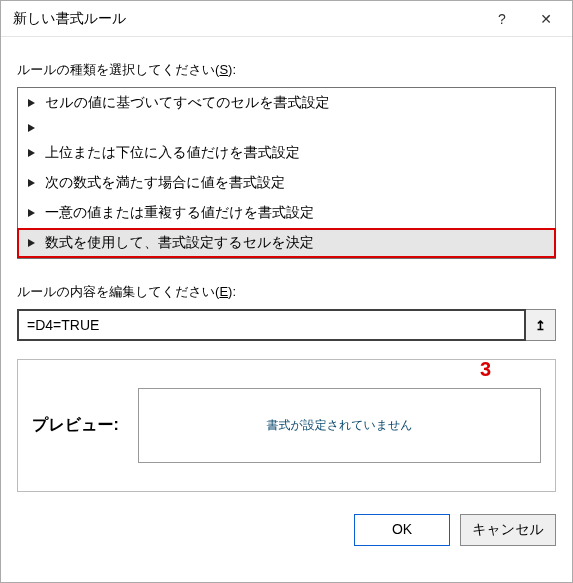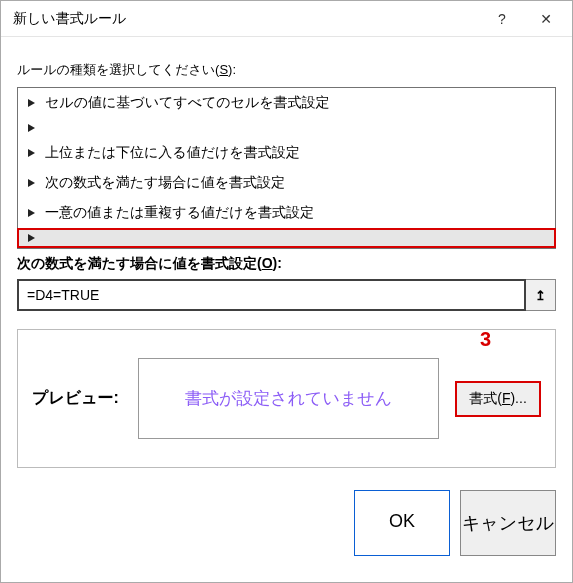--- a/index.html
+++ b/index.html
@@ -112,45 +112,45 @@
     align-items: center;
     gap: 16px;
     margin-bottom: 22px;
     position: relative;
   }
   .preview-label { font-size: 16px; font-weight: bold; width: 90px; flex-shrink:0;}
   .preview-box {
     flex: 1;
     border: 1px solid #999;
     padding: 28px 10px;
-    font-size: 17px;
+    font-size: 12px;
     text-align: center;
-    color: #8b5cf6;
+    color: #0c4a6e;
     background: #fff;
   }
   .format-btn {
     border: 2px solid #d80000;
     background: #efefef;
     padding: 7px 10px;
     font-size: 14px;
     cursor: pointer;
     min-width: 86px;
     text-align: center;
   }
 
   .footer {
     display: flex;
     justify-content: flex-end;
     gap: 10px;
     padding: 0 16px 14px 16px;
   }
   .dlg-btn {
     min-width: 96px;
-    padding: 20px 0;
-    font-size: 18px;
+    padding: 6px 0;
+    font-size: 14px;
     text-align: center;
     border: 1px solid #888;
     background: #efefef;
     cursor: pointer;
   }
   .dlg-btn.primary { border: 1.5px solid #0a5fd4; background: #fff; }
 
   .rel { position: relative; }
 </style>
 </head>
@@ -187,42 +187,40 @@
     <div class="rule-item">
         <span class="tri"></span>
         <span>次の数式を満たす場合に値を書式設定</span>
       </div>
     <div class="rule-item rel">
       <span class="tri"></span>
         <span>一意の値または重複する値だけを書式設定</span>
     </div>
     <div class="rule-item selected rel">
       <span class="tri"></span>
+        <span>数式を使用して、書式設定するセルを決定</span>
       <div class="red-box-selected"></div>
     </div>
   </div>
 
-
-  <div class="sub-label rel">
-    <span>次の数式を満たす場合に値を書式設定(</span><span class="underline">O</span><span>):</span>
-  </div>
+  <div class="section-label" style="margin-top:24px;">
+    <span>ルールの内容を編集してください(</span><span class="underline">E</span><span>):</span>
+  </div>
+
 
   <div class="formula-row">
     <input class="formula-input" value="=D4=TRUE" style="">
     <div class="range-btn">
       <span style="font-weight:bold;">↥</span>
     </div>
   </div>
 
   <div class="preview-area rel">
     <div class="preview-label">プレビュー:</div>
     <div class="preview-box">書式が設定されていません</div>
-    <div class="format-btn">
-      <span>書式(</span><span class="underline">F</span><span>)...</span>
-    </div>
     <div class="annot" style="right:64px; top:-2px;">3</div>
   </div>
 
 </div>
 
 <div class="footer">
   <div class="dlg-btn primary">OK</div>
   <div class="dlg-btn">キャンセル</div>
 </div>
 

